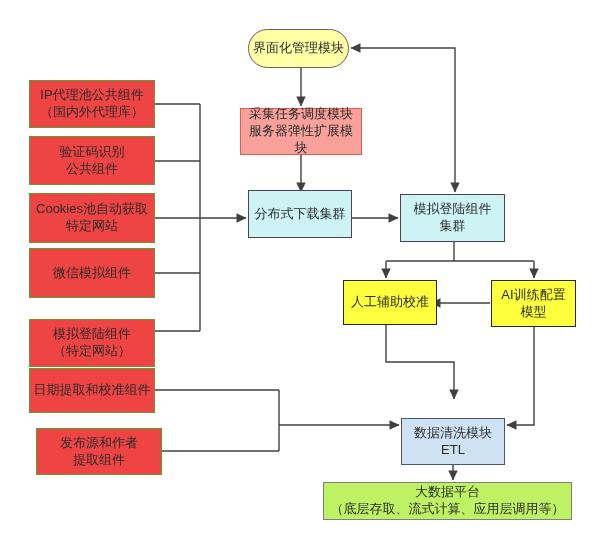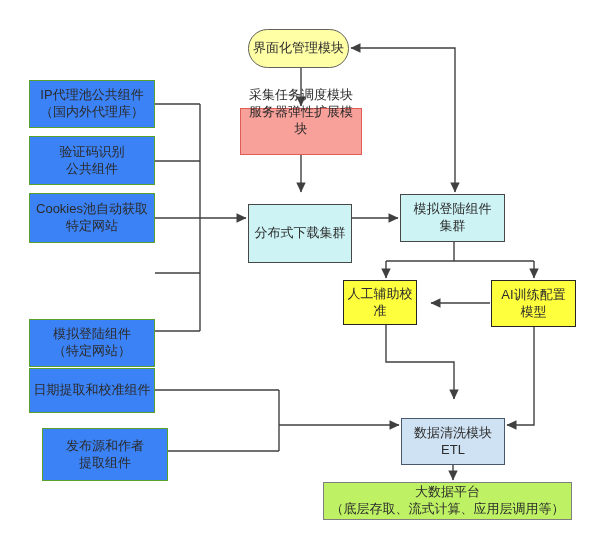--- a/index.html
+++ b/index.html
@@ -3,25 +3,25 @@
 <meta charset="utf-8">
 <style>
   html,body{margin:0;padding:0;background:#ffffff;}
   body{width:600px;height:538px;font-family:"Liberation Sans","DejaVu Sans",sans-serif;}
   .canvas{position:relative;width:600px;height:538px;background:#ffffff;overflow:hidden;}
   svg.edges{position:absolute;left:0;top:0;width:600px;height:538px;}
   .node{
     position:absolute;box-sizing:border-box;
     display:flex;align-items:center;justify-content:center;
     text-align:center;font-size:13px;line-height:1.3;color:#2b2b2b;
-    white-space:pre-line;border:1.6px solid #4a4a4a;padding:16px 2px;
+    white-space:pre-line;border:1.6px solid #4a4a4a;padding:10px 2px;
   }
   .stadium{background:#ffffa6;border-color:#62625a;border-radius:20px;}
-  .red{background:#f8a09a;border-color:#df5c57;align-items:flex-end;}
-  .green{background:#3b82f6;border-color:#5aa02c;text-align:center;}
+  .red{background:#f8a09a;border-color:#df5c57;}
+  .green{background:#ef4444;border-color:#5aa02c;text-align:center;}
   .cyan{background:#cdf3f5;border-color:#474747;}
   .yellow{background:#feff3d;border-color:#262626;}
   .blue{background:#cfe2f3;border-color:#47586b;margin-top:17px;}
   .gray{background:#bef264;border-color:#7f7f7f;}
   .edge{stroke:#404040;stroke-width:1.4;fill:none;}
 </style>
 </head>
 <body>
 
 <div class="canvas">
@@ -84,45 +84,48 @@
   <div class="node green" style="left:29px;top:136px;width:126px;height:49px">
     <span>验证码识别
 公共组件</span>
   </div>
 
   <div class="node green" style="left:29px;top:193px;width:126px;height:50px">
     <span>Cookies池自动获取
 特定网站</span>
   </div>
 
+  <div class="node green" style="left:29px;top:248px;width:126px;height:50px">
+    <span>微信模拟组件</span>
+  </div>
 
   <div class="node green" style="left:29px;top:319px;width:126px;height:48px">
     <span>模拟登陆组件
 （特定网站）</span>
   </div>
 
   <div class="node green" style="left:29px;top:368px;width:126px;height:45px">
     <span>日期提取和校准组件</span>
   </div>
 
-  <div class="node green" style="left:42px;top:428px;width:126px;height:53px">
+  <div class="node green" style="left:36px;top:428px;width:126px;height:47px">
     <span>发布源和作者
 提取组件</span>
   </div>
 
-  <div class="node cyan" style="left:248px;top:204px;width:104px;height:59px">
+  <div class="node cyan" style="left:248px;top:190px;width:104px;height:48px">
     <span>分布式下载集群</span>
   </div>
 
   <div class="node cyan" style="left:400px;top:194px;width:105px;height:48px">
     <span>模拟登陆组件
 集群</span>
   </div>
 
-  <div class="node yellow" style="left:343px;top:280px;width:74px;height:45px">
+  <div class="node yellow" style="left:343px;top:280px;width:94px;height:45px">
     <span>人工辅助校准</span>
   </div>
 
   <div class="node yellow" style="left:491px;top:280px;width:85px;height:47px">
     <span>AI训练配置
 模型</span>
   </div>
 
   <div class="node blue" style="left:401px;top:401px;width:104px;height:47px">
     <span>数据清洗模块

